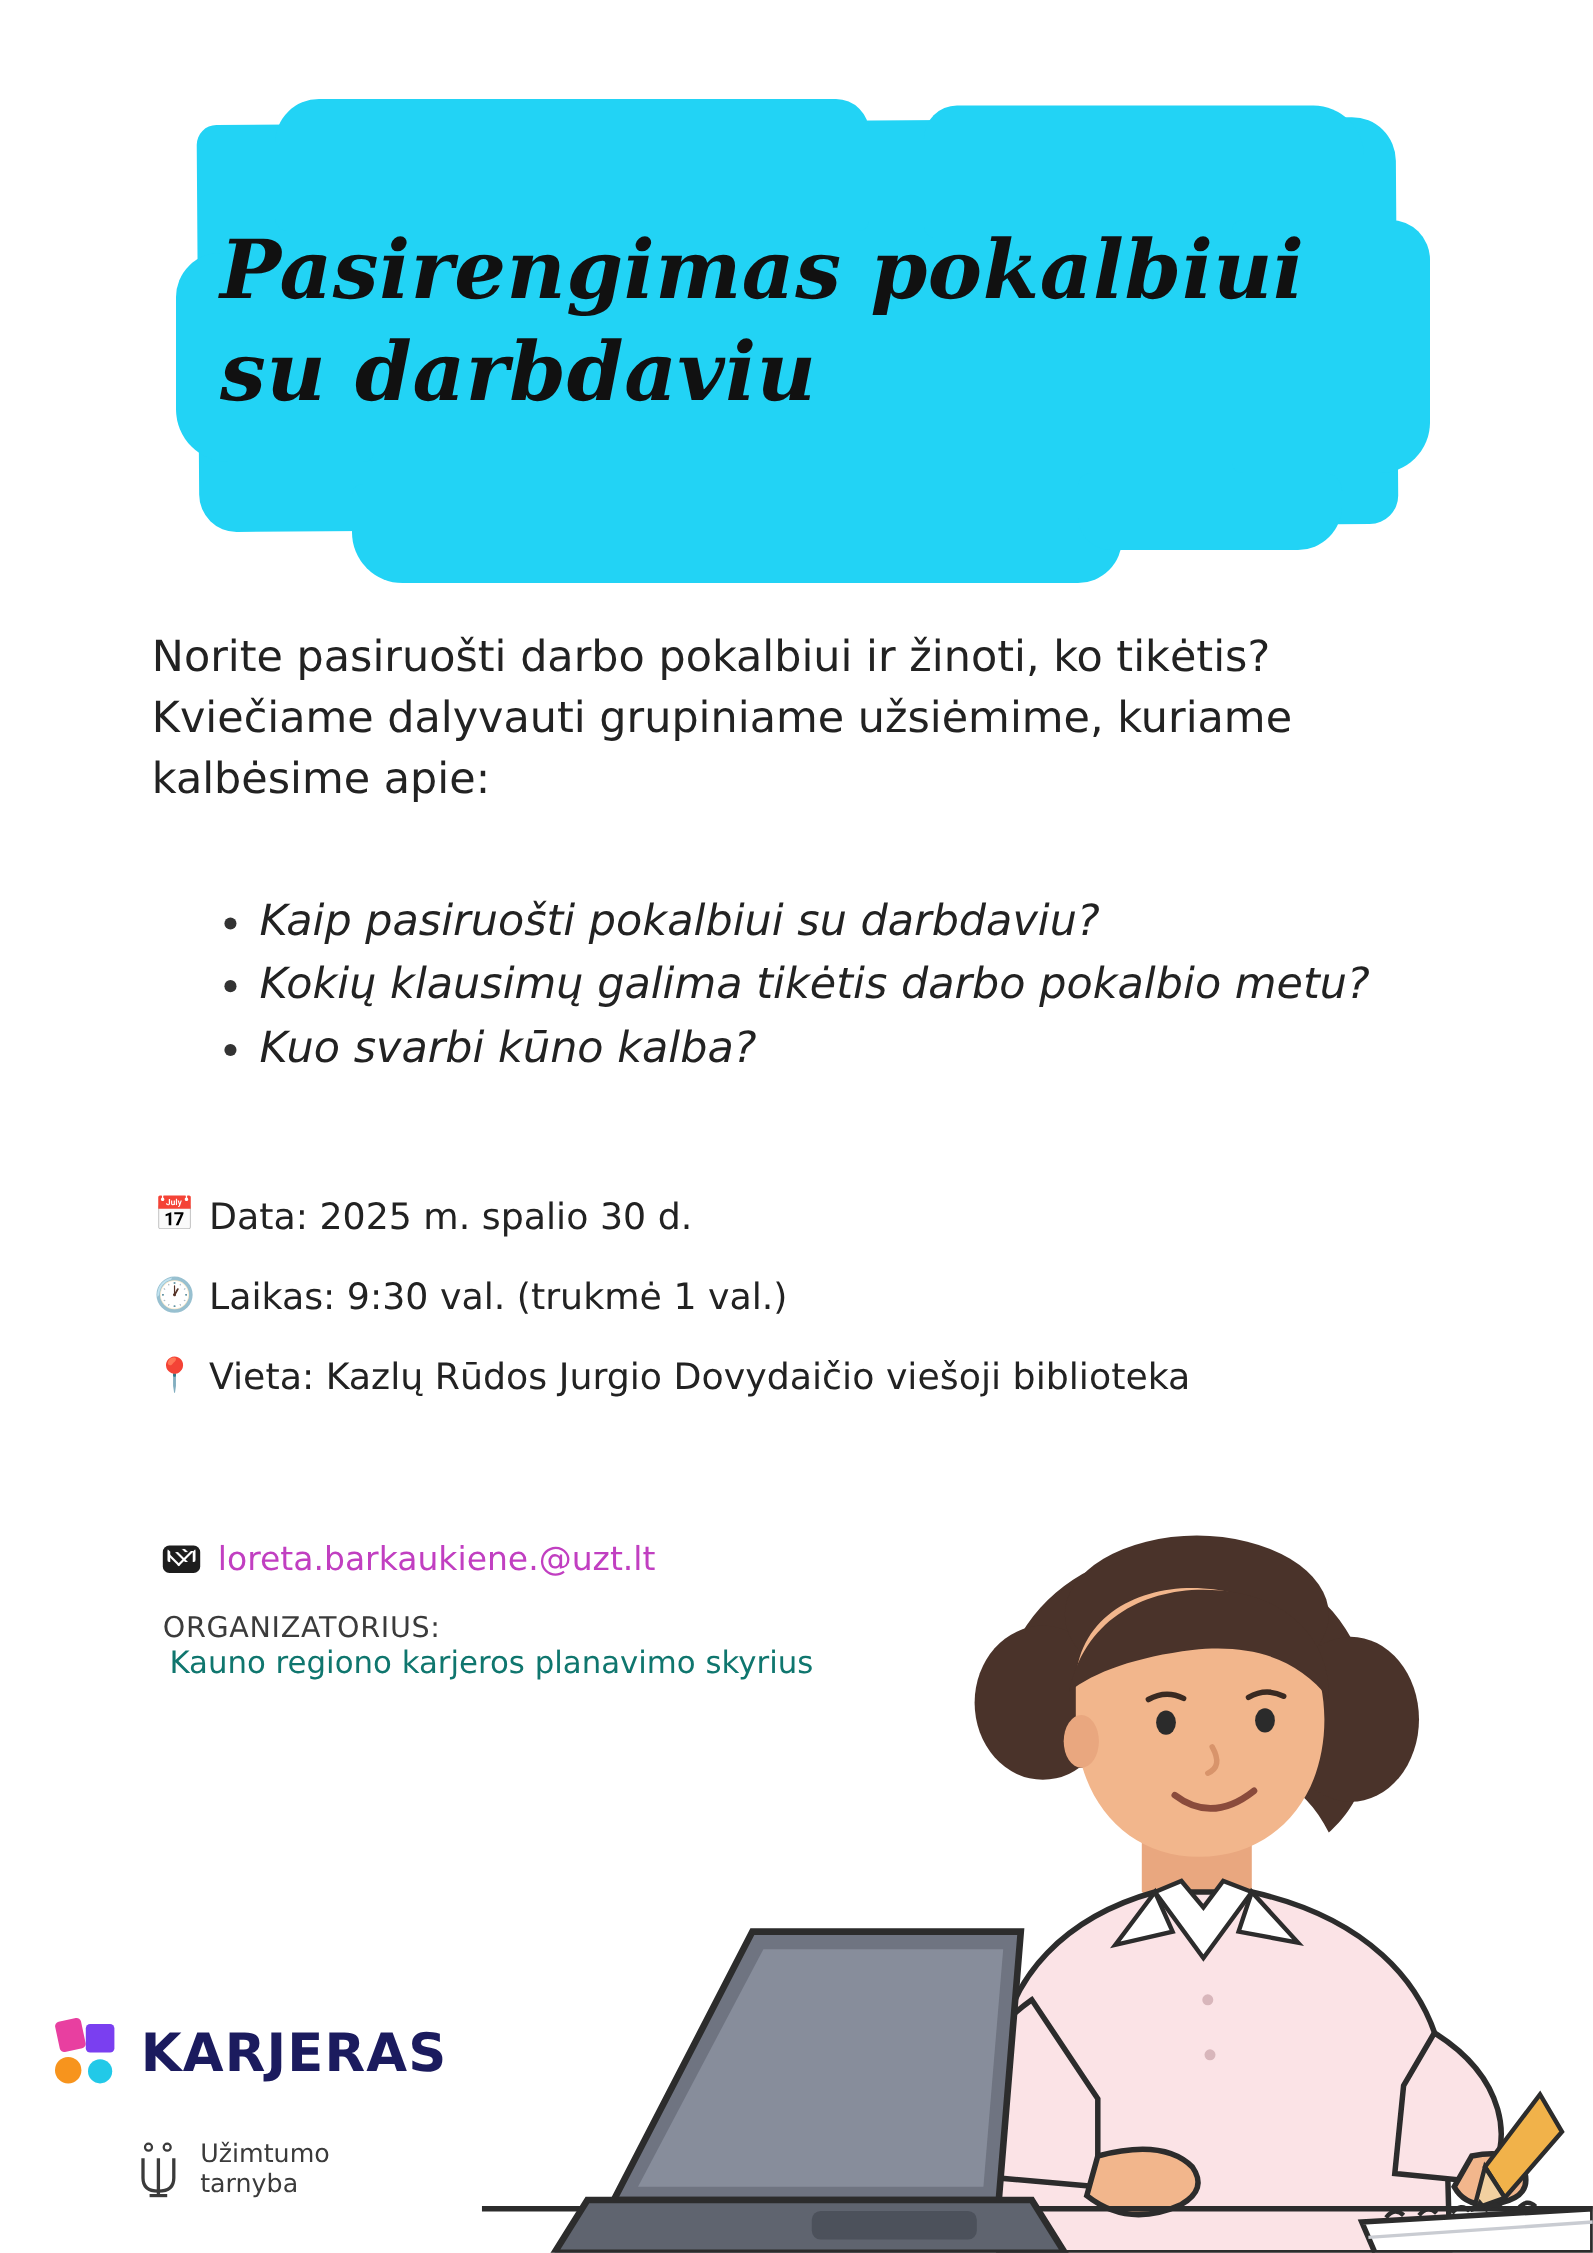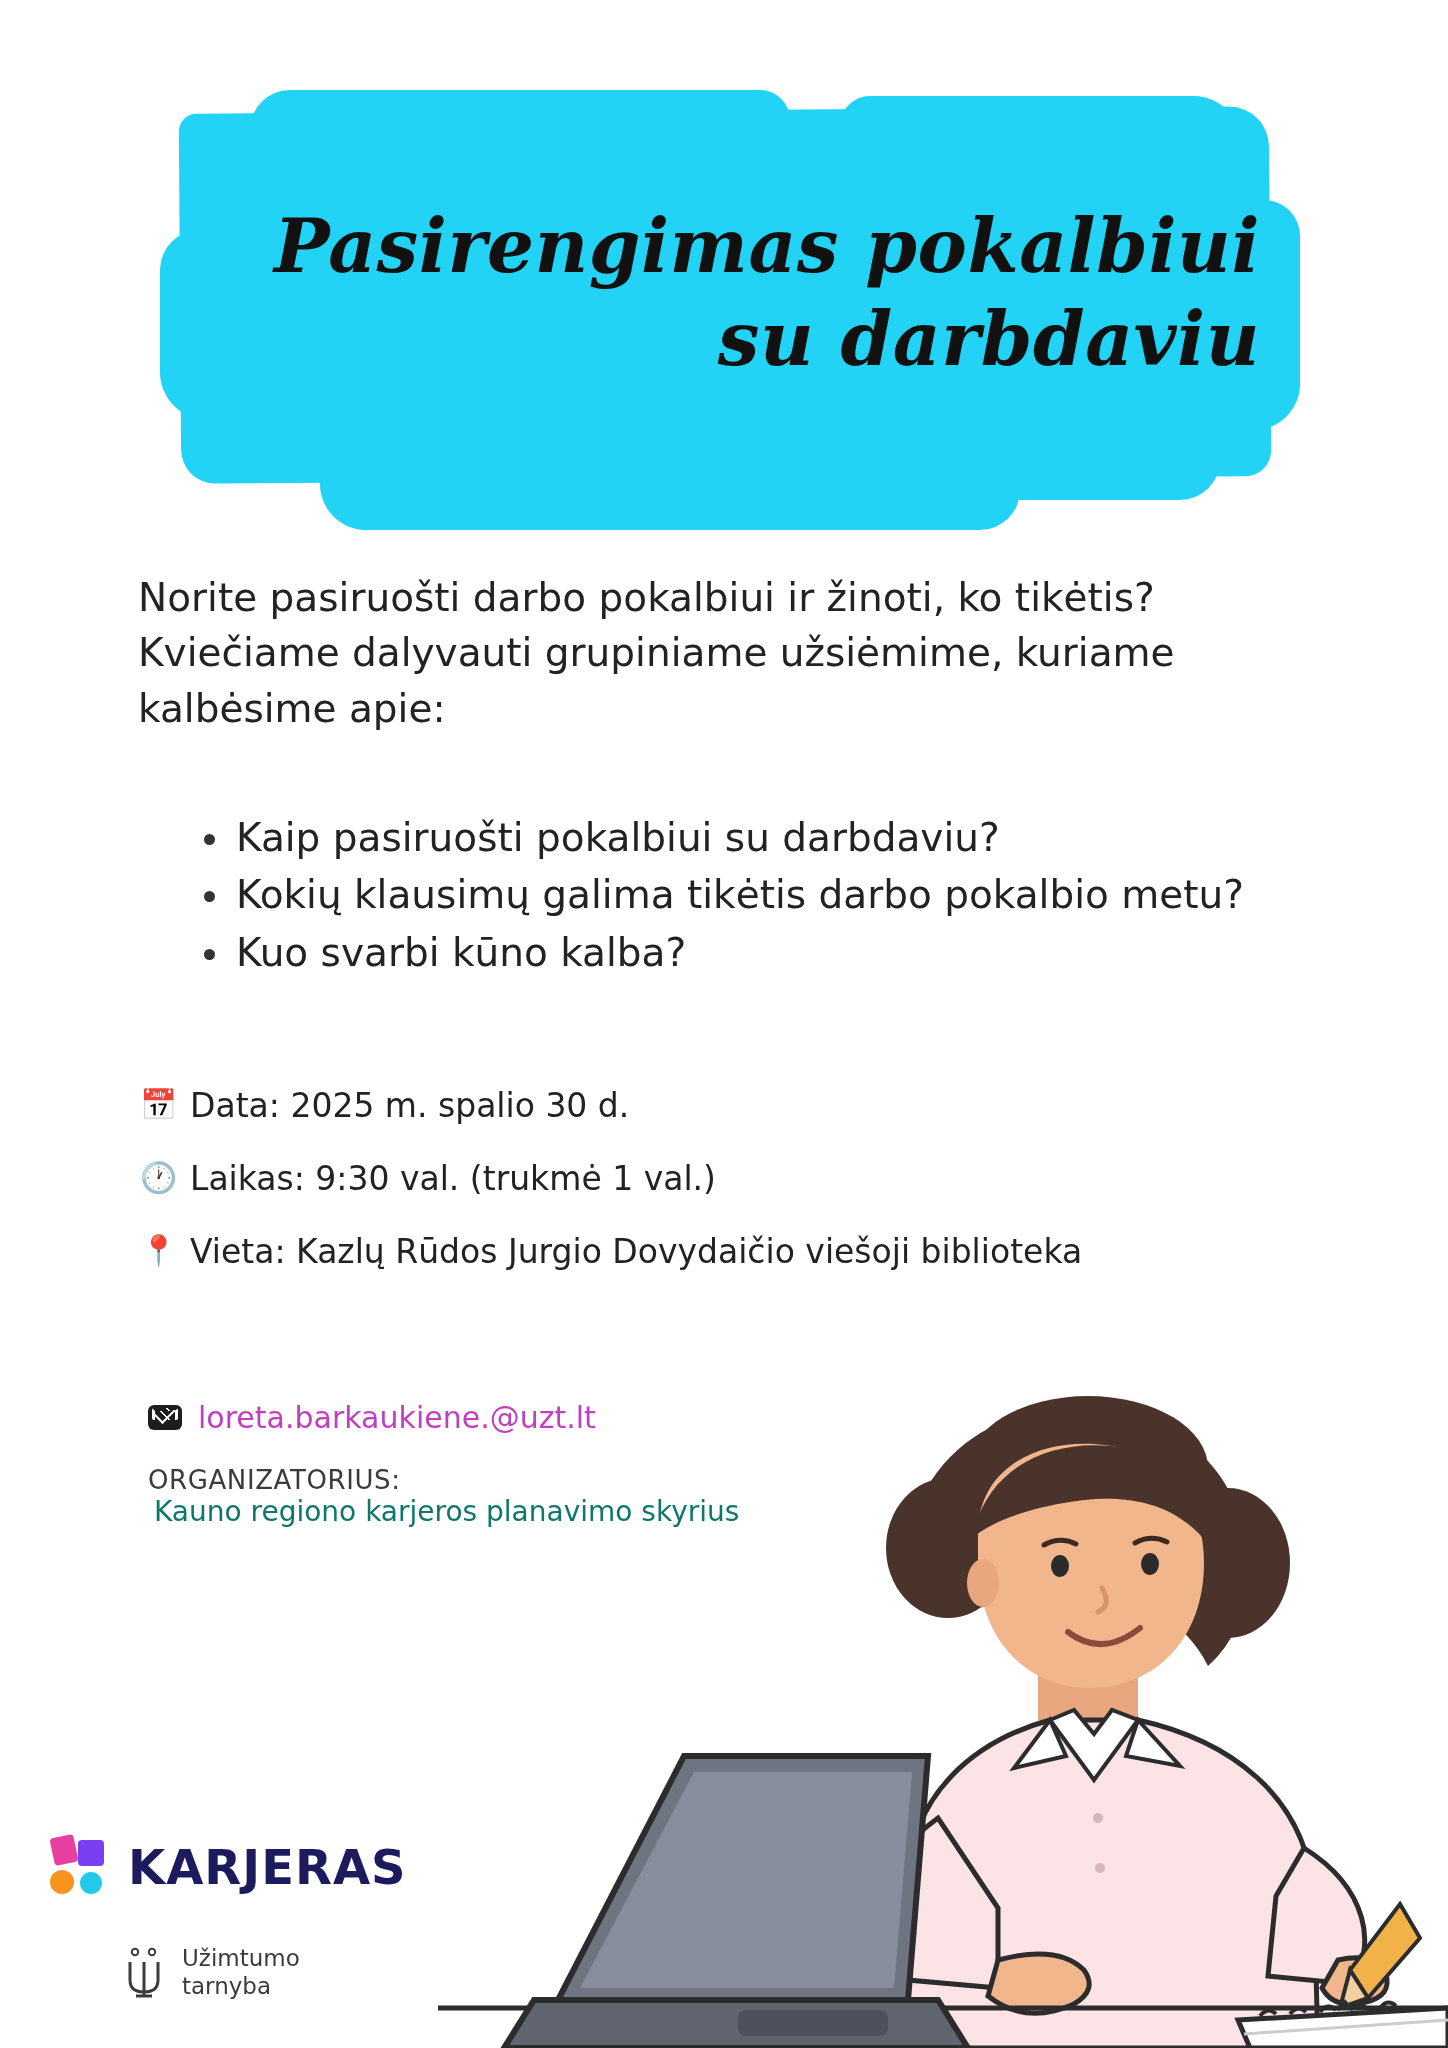--- a/index.html
+++ b/index.html
@@ -54,21 +54,21 @@
     left: 160px; top: 360px; width: 700px; height: 90px;
     border-radius: 10px 14px 40px 46px;
   }
   .brush.b7 {
     left: 820px; top: 350px; width: 240px; height: 70px;
     border-radius: 12px 16px 40px 30px;
   }
   .banner-title {
     position: absolute;
     left: 0; right: 0; top: 120px;
-    text-align: right;
+    text-align: left;
     font-family: "DejaVu Serif", "Liberation Serif", serif;
     font-style: italic;
     font-weight: 700;
     font-size: 74px;
     line-height: 1.25;
     color: #111111;
     letter-spacing: 0.5px;
     padding: 0 40px;
     z-index: 3;
   }
@@ -89,20 +89,21 @@
     position: absolute;
     left: 190px;
     top: 810px;
     width: 1180px;
     margin: 0;
     padding: 0;
     list-style: none;
     font-size: 39px;
     line-height: 1.42;
     color: #222222;
+    font-style: italic;
   }
   .bullets li {
     position: relative;
     padding-left: 46px;
     margin-bottom: 2px;
   }
   .bullets li::before {
     content: "";
     position: absolute;
     left: 14px;

